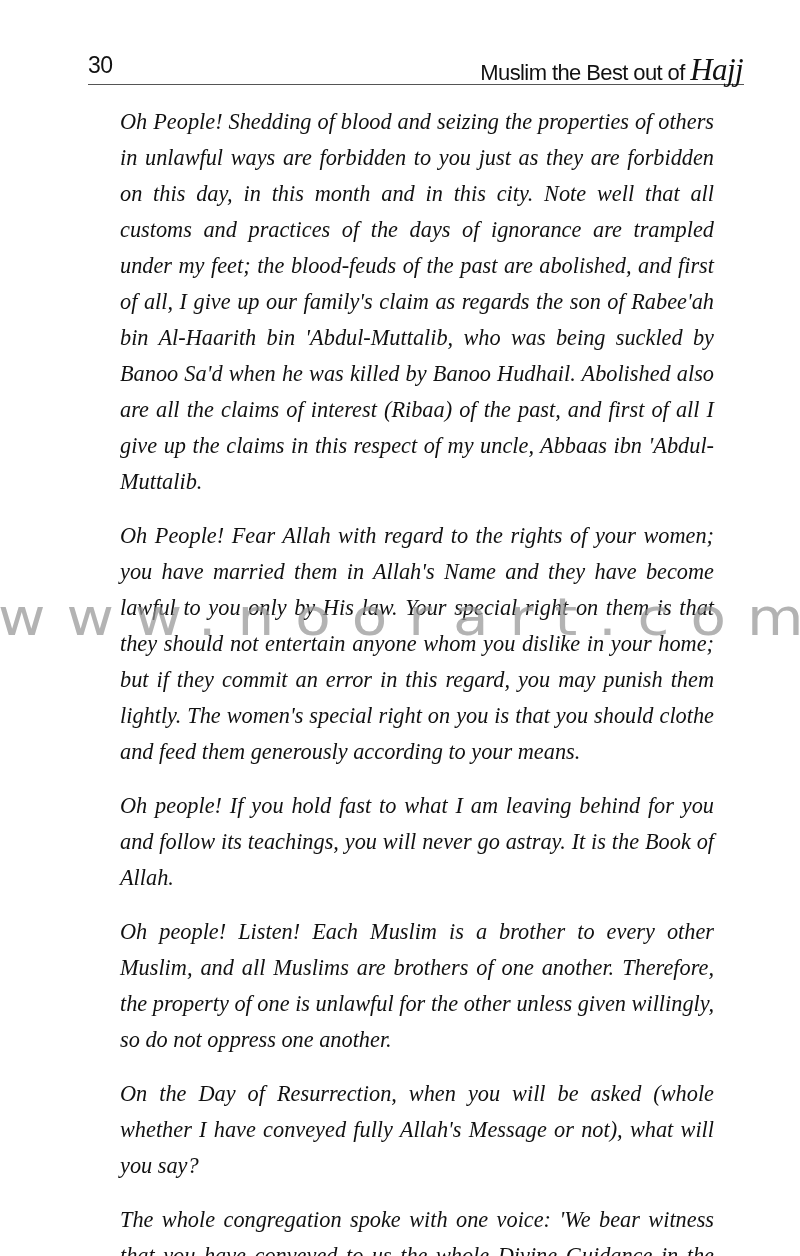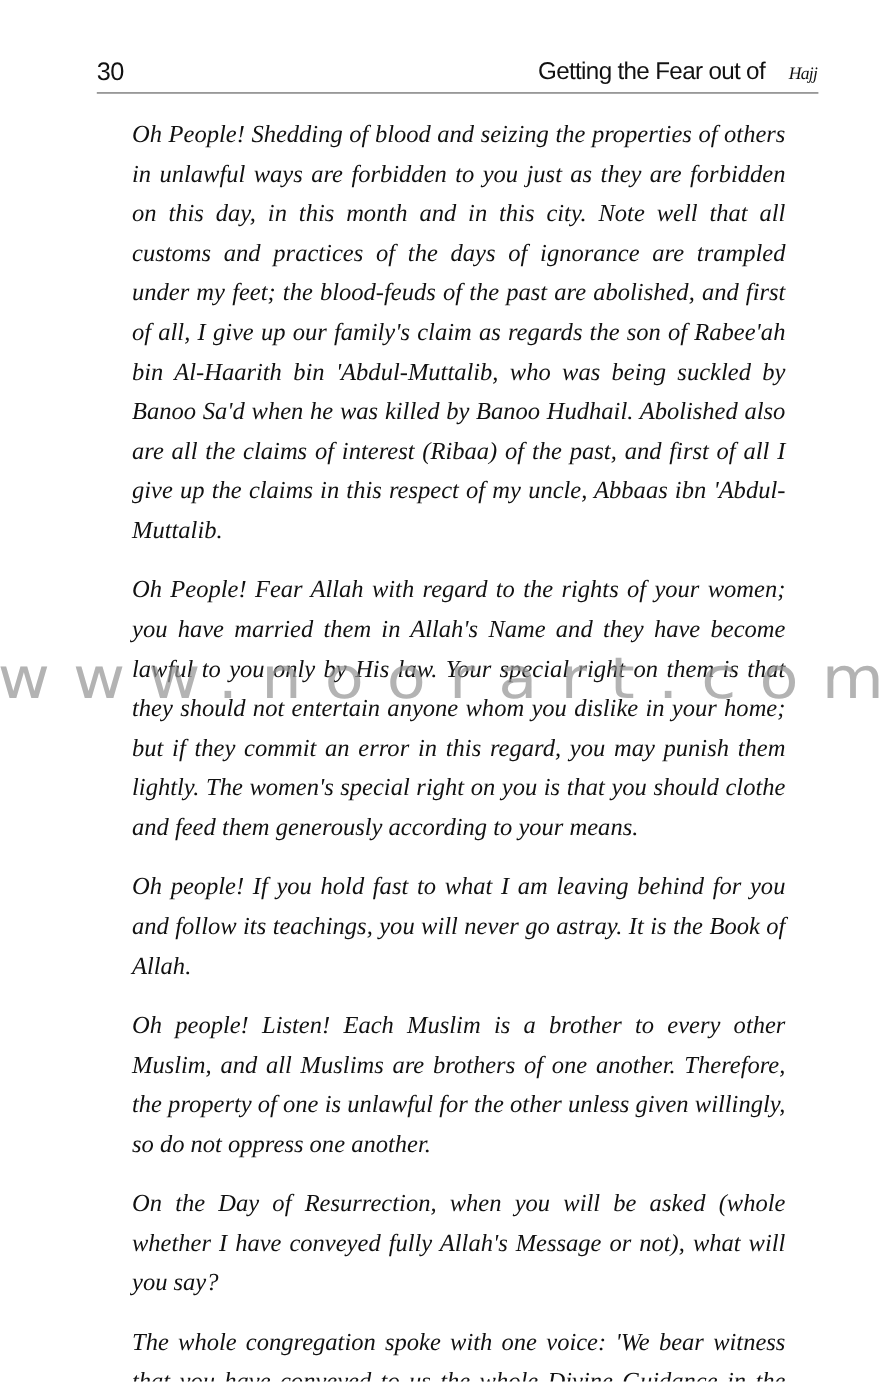--- a/index.html
+++ b/index.html
@@ -44,22 +44,21 @@
       top: 4px;
       font-family: "Liberation Sans", sans-serif;
       font-size: 22px;
       letter-spacing: -0.6px;
       color: #111111;
       white-space: nowrap;
     }
     .book-title .it {
       font-family: "Liberation Serif", serif;
       font-style: italic;
-      font-size: 16px;
-      margin-left: 16px;
+      font-size: 31px;
     }
     .body-text {
       position: absolute;
       left: 120px;
       top: 104px;
       width: 594px;
       font-family: "Liberation Serif", serif;
       font-style: italic;
       font-size: 22.3px;
       line-height: 36px;
@@ -93,21 +92,21 @@
       vertical-align: 2px;
     }
   </style>
 </head>
 <body>
 
 <div class="page">
 
   <div class="running-head">
     <span class="page-number">30</span>
-    <span class="book-title"><span>Getting the Fear out of </span><span class="it">Hajj</span></span>
+    <span class="book-title"><span>Muslim the Best out of </span><span class="it">Hajj</span></span>
   </div>
 
   <div class="body-text">
     <p>Oh People! Shedding of blood and seizing the properties of others in unlawful ways are forbidden to you just as they are forbidden on this day, in this month and in this city. Note well that all customs and practices of the days of ignorance are trampled under my feet; the blood-feuds of the past are abolished, and first of all, I give up our family's claim as regards the son of Rabee'ah bin Al-Haarith bin 'Abdul-Muttalib, who was being suckled by Banoo Sa'd when he was killed by Banoo Hudhail. Abolished also are all the claims of interest (Ribaa) of the past, and first of all I give up the claims in this respect of my uncle, Abbaas ibn 'Abdul-Muttalib.</p>
     <p>Oh People! Fear Allah with regard to the rights of your women; you have married them in Allah's Name and they have become lawful to you only by His law. Your special right on them is that they should not entertain anyone whom you dislike in your home; but if they commit an error in this regard, you may punish them lightly. The women's special right on you is that you should clothe and feed them generously according to your means.</p>
     <p>Oh people! If you hold fast to what I am leaving behind for you and follow its teachings, you will never go astray. It is the Book of Allah.</p>
     <p>Oh people! Listen! Each Muslim is a brother to every other Muslim, and all Muslims are brothers of one another. Therefore, the property of one is unlawful for the other unless given willingly, so do not oppress one another.</p>
     <p>On the Day of Resurrection, when you will be asked (whole whether I have conveyed fully Allah's Message or not), what will you say?</p>
     <p>The whole congregation spoke with one voice: 'We bear witness that you have conveyed to us the whole Divine Guidance in the best way possible and given us the best advice.'</p>
   </div>

